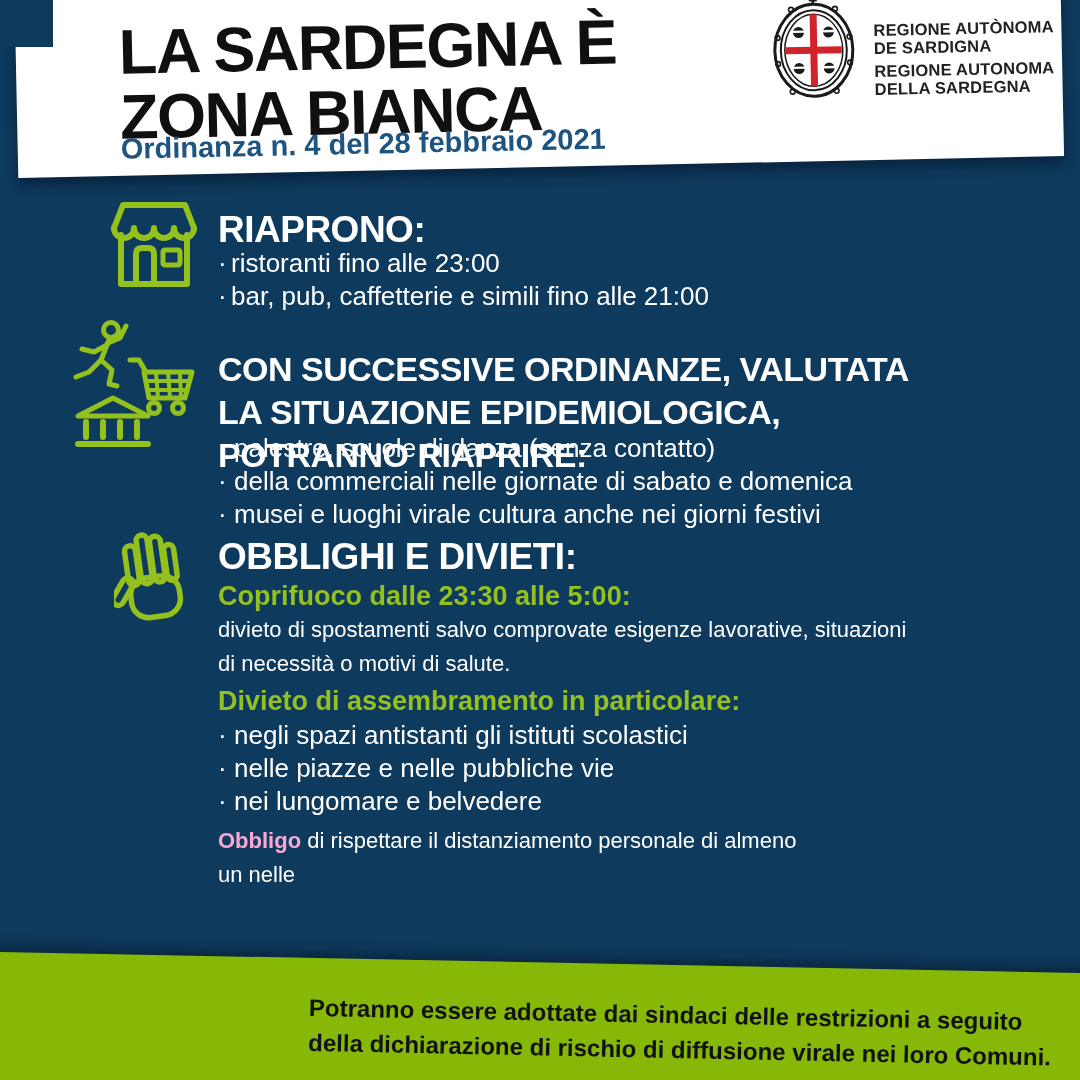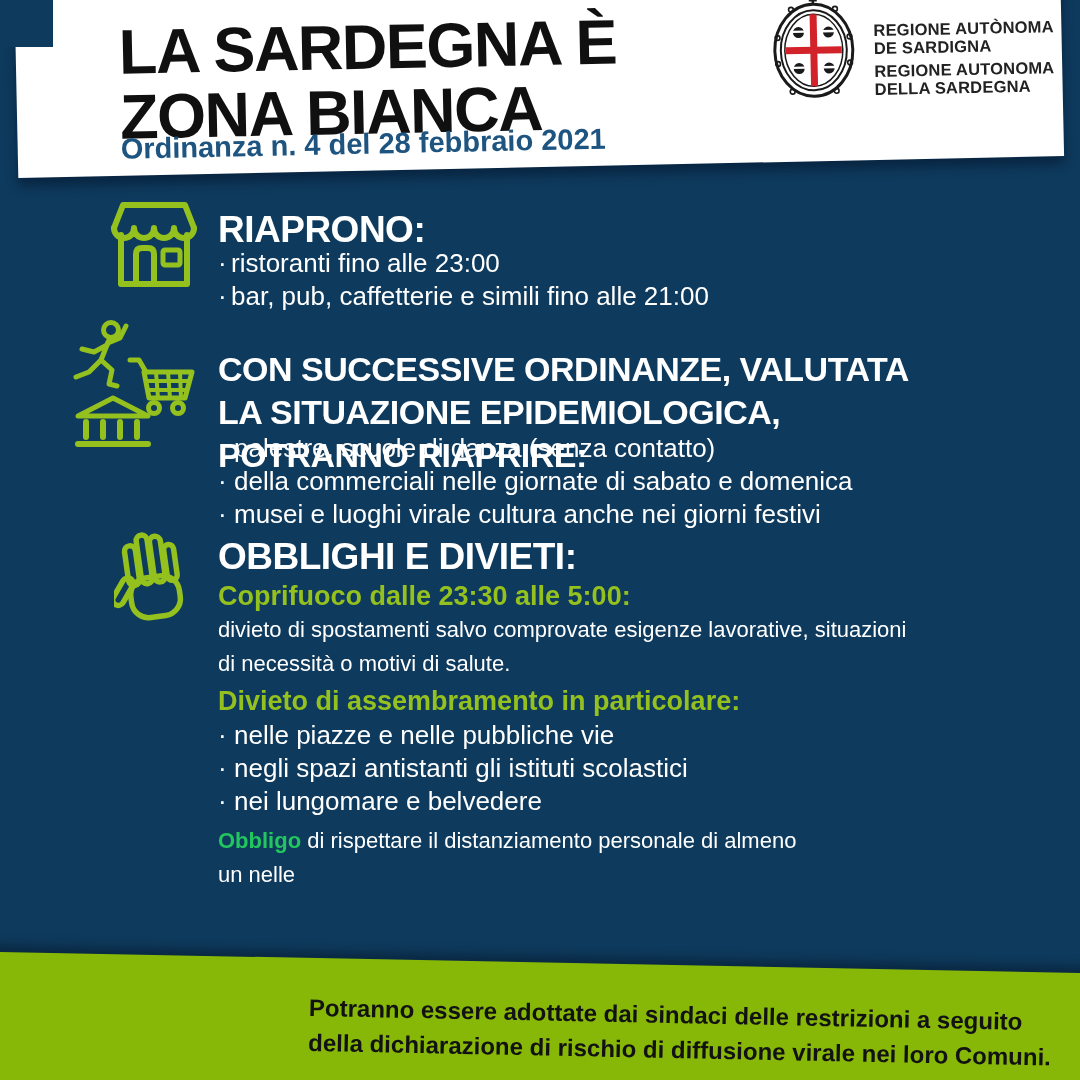--- a/index.html
+++ b/index.html
@@ -45,21 +45,21 @@
   .sec-head-multi{font-size:34px;line-height:43px;}
   .body-list{position:absolute;font-size:26px;line-height:33px;color:#ffffff;z-index:1;}
   .body-list .row{white-space:nowrap;}
   .bullet{display:inline-block;width:16px;color:#ffffff;}
   .green-sub{
     position:absolute;font-size:27px;font-weight:700;color:#95c11f;
     white-space:nowrap;z-index:1;
   }
   .body-text{position:absolute;font-size:22px;line-height:34px;color:#ffffff;z-index:1;}
   .body-text .ln{white-space:nowrap;}
-  .obbligo-label{font-weight:700;color:#22c55e;}
+  .obbligo-label{font-weight:700;color:#f9a8d4;}
   .icon-box{position:absolute;z-index:1;}
   
   .footer-band{
     position:absolute;left:-45px;top:951px;width:1200px;height:220px;
     background:#87b807;
     transform:rotate(1.12deg);transform-origin:top left;
     box-shadow:0 -6px 12px rgba(0,10,20,0.4);
     z-index:2;
   }
   .footer-text{
@@ -183,22 +183,22 @@
   <div class="sec-head" style="left:218px;top:536px;">OBBLIGHI E DIVIETI:</div>
 
   <div class="green-sub" style="left:218px;top:581px;">Coprifuoco dalle 23:30 alle 5:00:</div>
   <div class="body-text" style="left:218px;top:613px;">
     <div class="ln">divieto di spostamenti salvo comprovate esigenze lavorative, situazioni</div>
     <div class="ln">di necessità o motivi di salute.</div>
   </div>
 
   <div class="green-sub" style="left:218px;top:686px;">Divieto di assembramento in particolare:</div>
   <div class="body-list" style="left:218px;top:719px;">
+    <div class="row"><span class="bullet">·</span><span>negli spazi antistanti gli istituti scolastici</span></div>
     <div class="row"><span class="bullet">·</span><span>nelle piazze e nelle pubbliche vie</span></div>
-    <div class="row"><span class="bullet">·</span><span>negli spazi antistanti gli istituti scolastici</span></div>
     <div class="row"><span class="bullet">·</span><span>nei lungomare e belvedere</span></div>
   </div>
 
   <div class="body-text" style="left:218px;top:824px;">
     <div class="ln"><span class="obbligo-label">Obbligo</span> <span>di rispettare il distanziamento personale di almeno</span></div>
     <div class="ln">un nelle</div>
   </div>
 
 
   <div class="footer-band">

